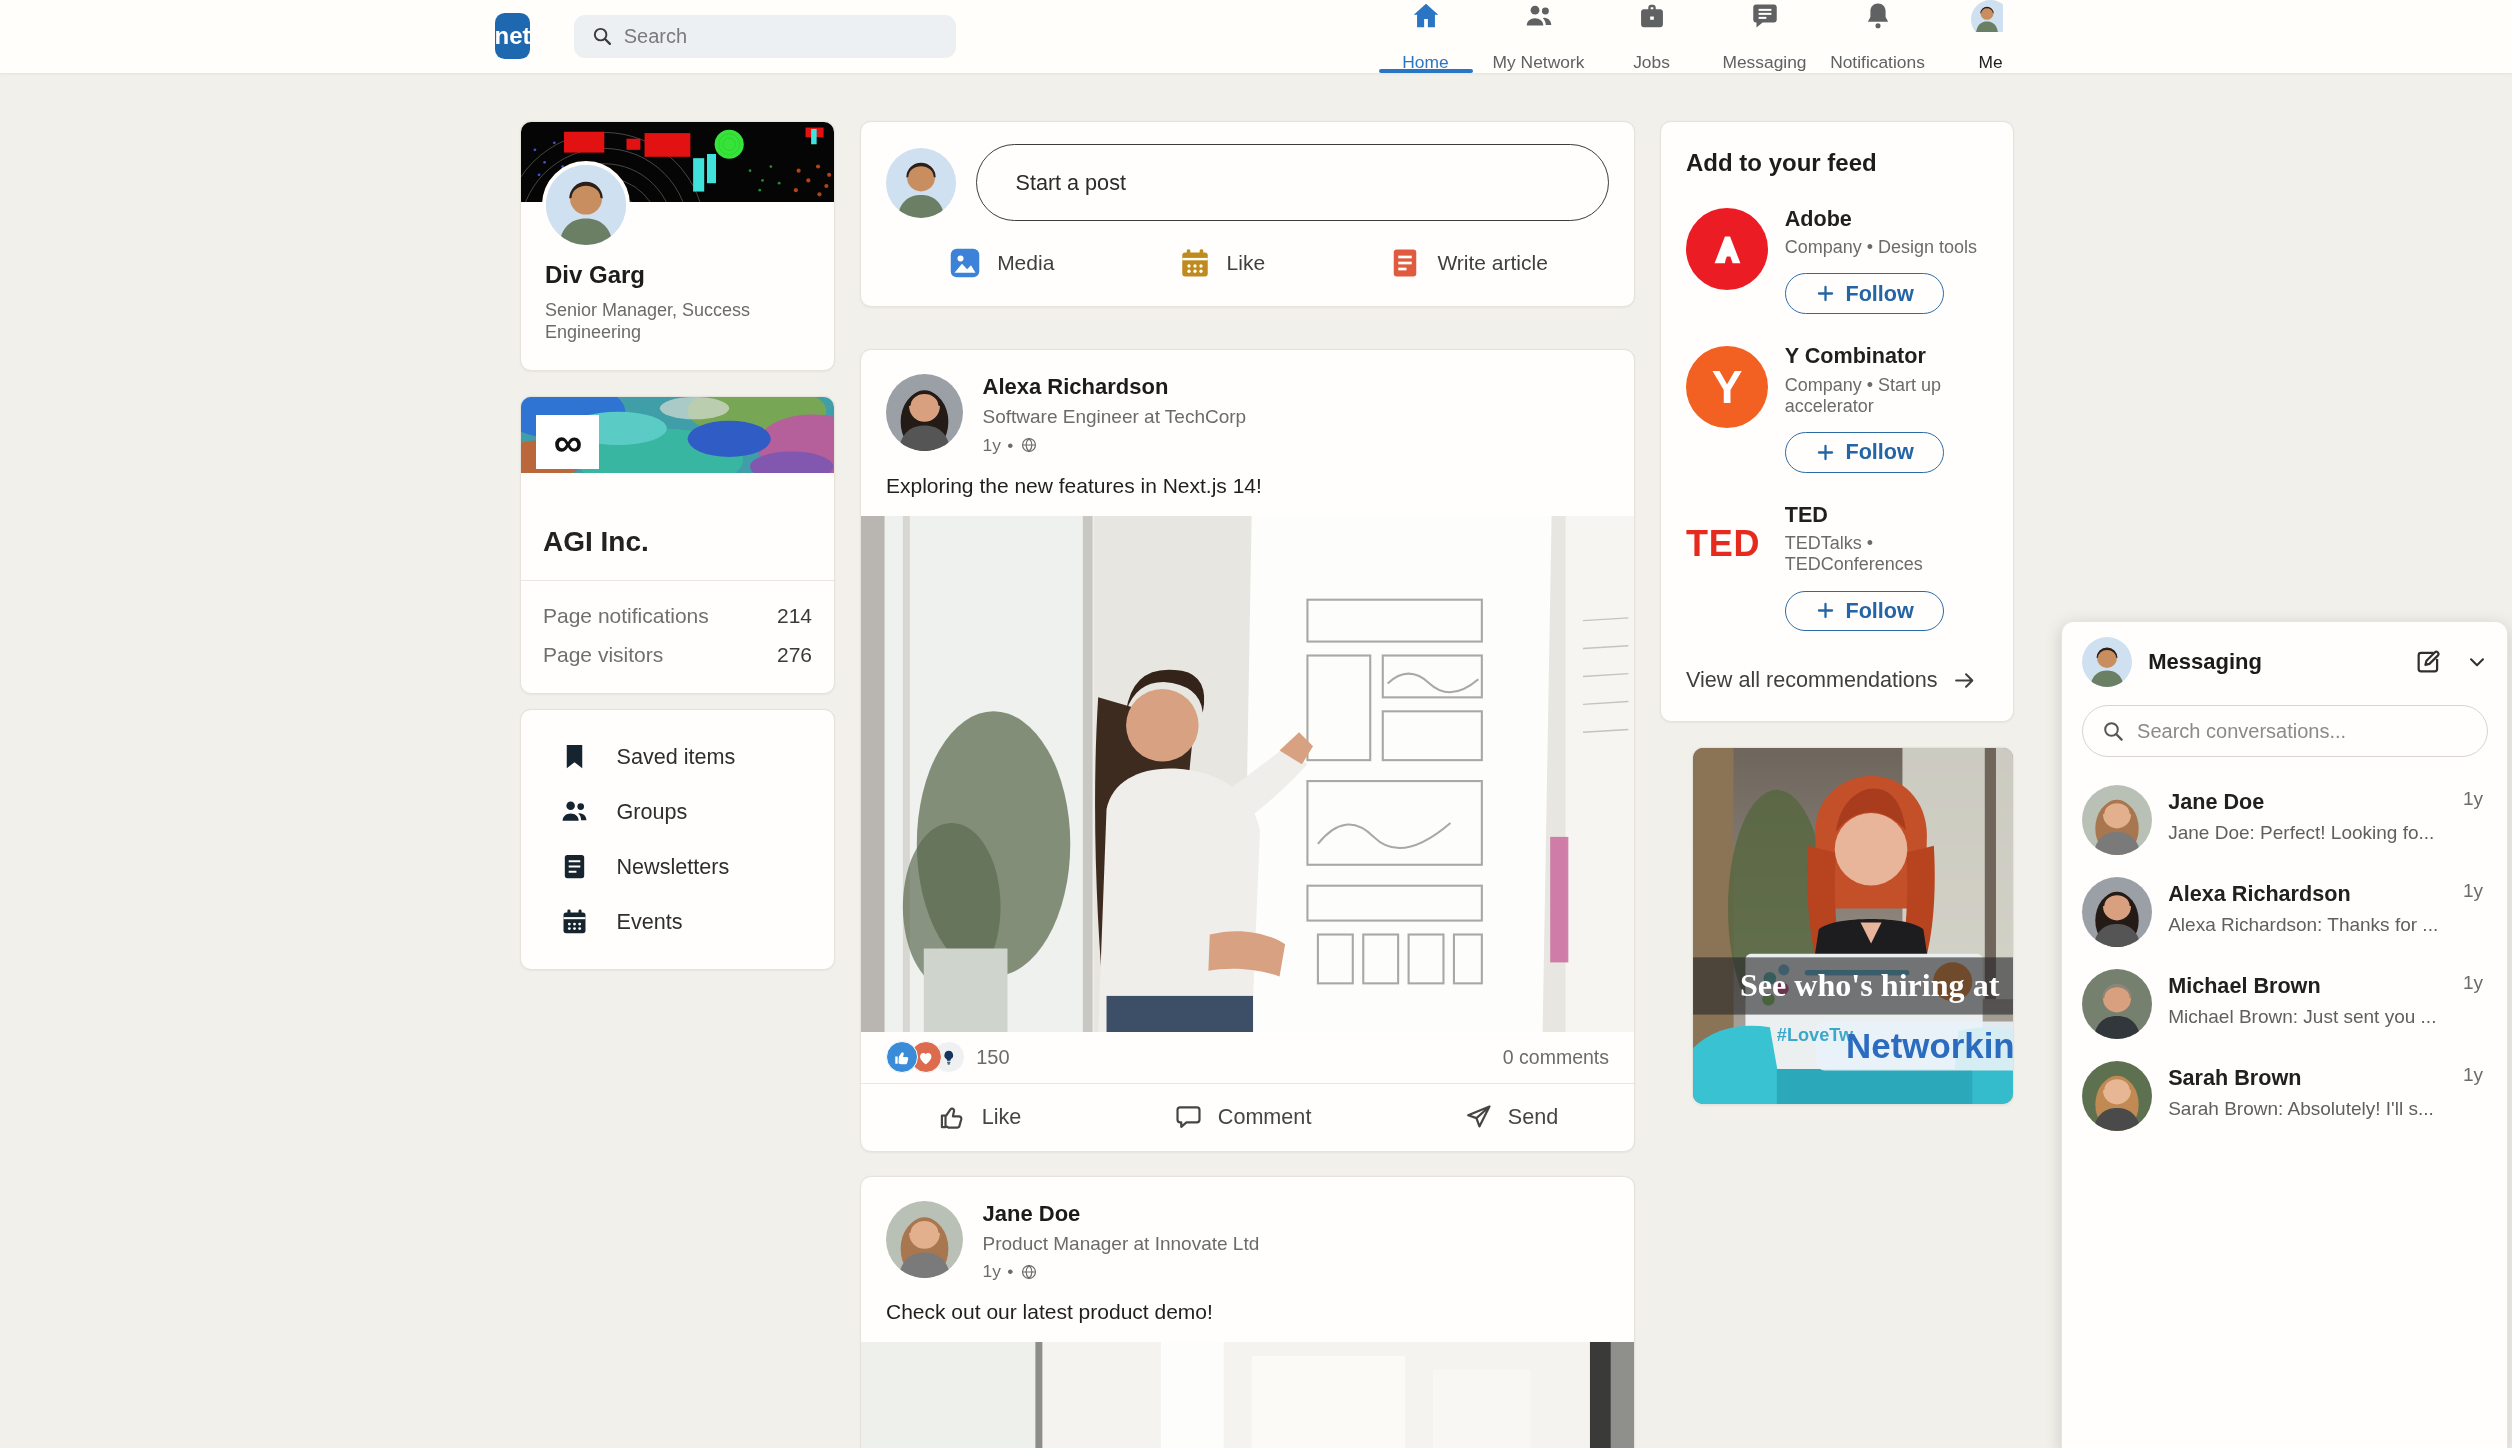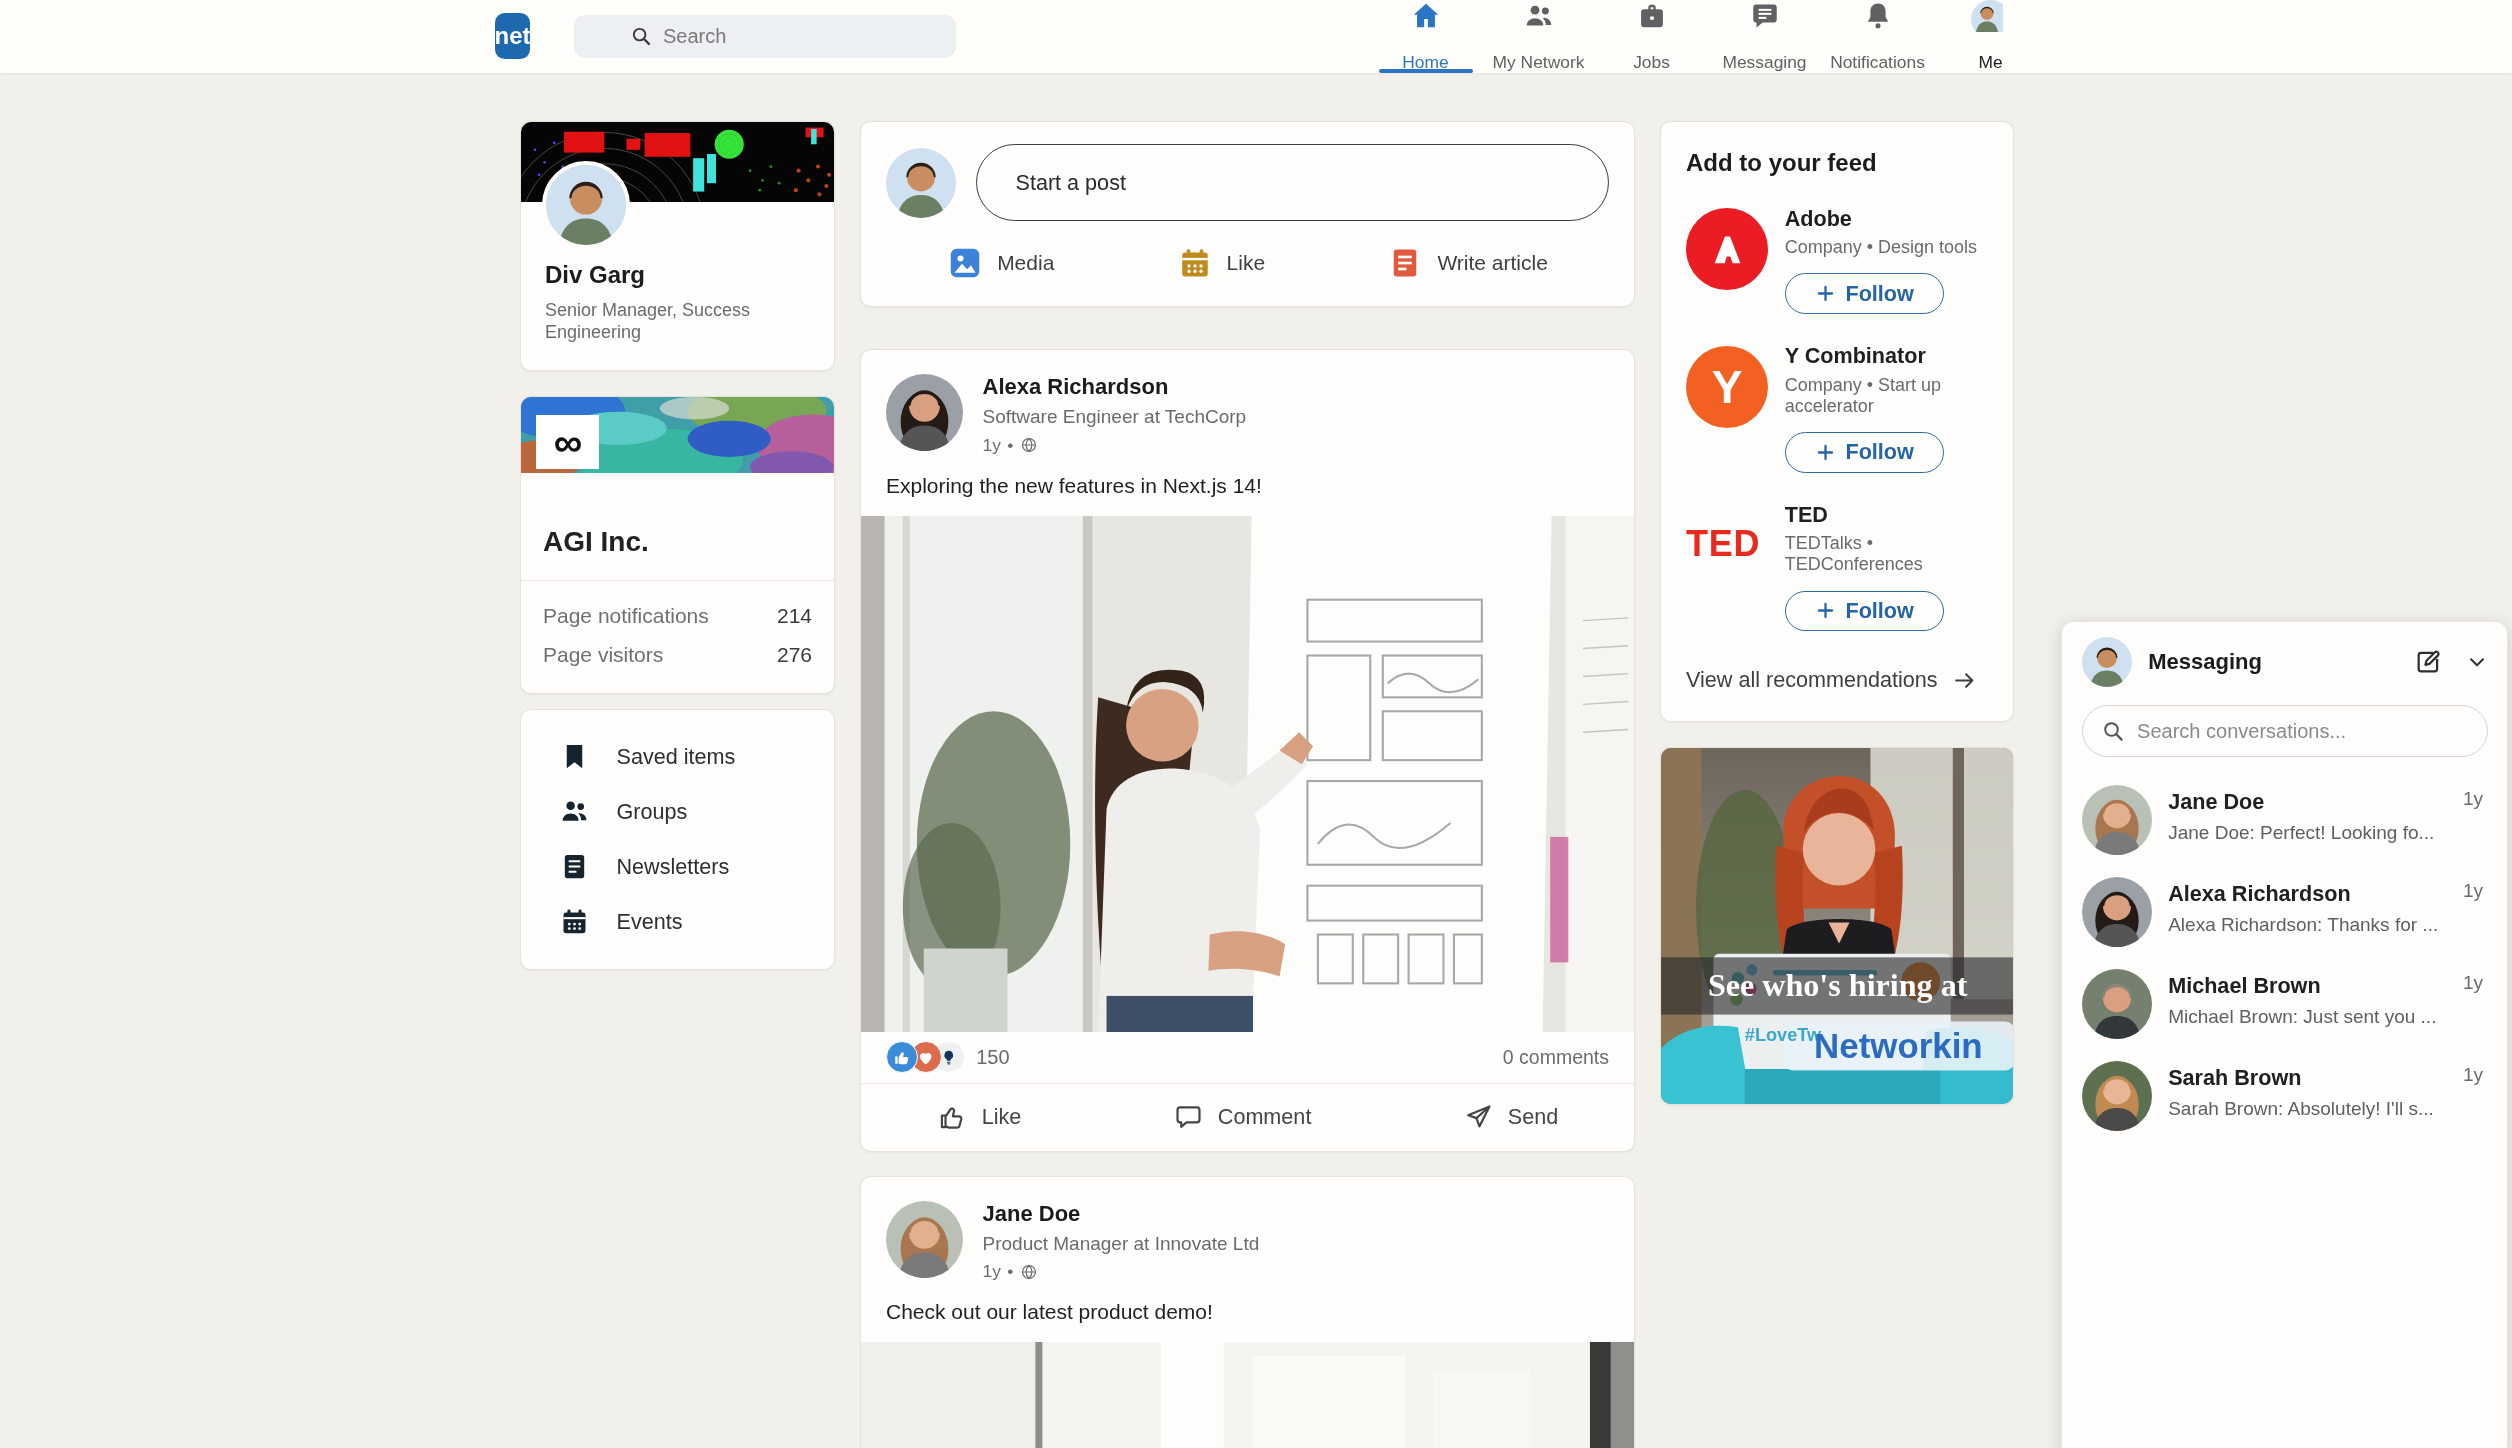--- a/index.html
+++ b/index.html
@@ -2,21 +2,21 @@
 <html style="font-size:11px"><head>
 <meta charset="utf-8">
 <style>
   * { margin:0; padding:0; box-sizing:border-box; }
   html,body { width:2512px; height:1449px; overflow:hidden; }
   body { font-family:"Liberation Sans", sans-serif; background:#f2f0eb; position:relative; color:#1d1d1d; }
 
   
   .header { position:absolute; left:0; top:0; width:2512px; height:73px; background:#fffefb; box-shadow:0 1.4px 3.5px rgba(0,0,0,.09); z-index:50; }
   .logo { position:absolute; left:495px; top:13.3px; width:35px; height:46px; background:#1d68af; border-radius:9.8px; color:#fff; font-weight:bold; font-size:24px; display:flex; align-items:center; justify-content:center; }
-  .searchbox { position:absolute; left:574px; top:14.7px; width:382px; height:43px; background:#edf0f2; border-radius:11px; display:flex; align-items:center; padding-left:16.7px; gap:11px;justify-content:flex-end; }
+  .searchbox { position:absolute; left:574px; top:14.7px; width:382px; height:43px; background:#edf0f2; border-radius:11px; display:flex; align-items:center; padding-left:16.7px; gap:11px; }
   .searchbox svg { width:22px; height:22px; color:#3a3a3a; }
   .searchbox input { border:none; background:transparent; outline:none; font-family:inherit; font-size:20px; color:#444; width:293px; }
   .searchbox input::placeholder { color:#7a7a7a; }
   .topnav { position:absolute; left:1369px; top:0; height:73px; display:flex; }
   .navitem { width:113px; height:73px; display:flex; flex-direction:column; align-items:center; justify-content:space-between; gap:3.5px; color:#5f6163; position:relative; cursor:pointer; }
   .navitem svg { width:32px; height:32px; }
   .navitem .navlabel { font-size:17.4px; }
   .navitem.active { color:#2a76c4; }
   .navitem.active::after { content:""; position:absolute; bottom:0; left:9.8px; width:94px; height:4.2px; background:#2a76c4; border-radius:2.1px; }
   .me-avatar { width:39px; height:39px; border-radius:50%; overflow:hidden; }
@@ -86,21 +86,21 @@
   .rec-logo-circle { width:82px; height:82px; border-radius:50%; flex:none; display:flex; align-items:center; justify-content:center; margin-top:2.8px; }
   .rec-logo-adobe { background:#ec1c24; }
   .rec-logo-yc { background:#f26122; color:#fff; font-size:46px; font-weight:bold; }
   .rec-logo-ted { width:82px; flex:none; margin-top:21px; font-size:36px; font-weight:800; color:#e62b1e; letter-spacing:0.7px; }
   .rec-name { font-size:21.6px; font-weight:bold; color:#1f1f1f; }
   .rec-meta { font-size:18px; color:#6b6b6b; margin-top:5.6px; }
   .follow-btn { display:inline-flex; align-items:center; gap:9.8px; margin-top:15.4px; border:1.4px solid #2c6ca5; border-radius:31px; padding:6.3px 29px; color:#2465a5; font-size:21.6px; font-weight:bold; cursor:pointer; background:#fffefd; }
   .follow-btn svg { width:21px; height:21px; }
   .view-all { display:flex; align-items:center; gap:14px; margin-top:36px; font-size:21.6px; color:#3f3f3f; cursor:pointer; }
   .view-all svg { width:25px; height:25px; color:#3f3f3f; }
-  .adcard { margin-top:25px; height:358px; }
+  .adcard { margin-top:25px; height:358px;margin-left:32px; }
   .adcard svg { display:block; }
 
   
   .msgpanel { position:absolute; left:2061px; top:621px; width:447px; height:828px; background:#fffefd; border:0.7px solid #e8e5df; border-bottom:none; border-radius:12.6px 12.6px 0 0; box-shadow:0 4.2px 16.7px rgba(0,0,0,.16); z-index:60; }
   .msg-head { display:flex; align-items:center; padding:15.4px 19.5px 7px 19.5px; }
   .avatar-72 { width:50px; height:50px; border-radius:50%; overflow:hidden; flex:none; }
   .msg-title { font-size:22px; font-weight:bold; color:#1b1b1b; margin-left:16.7px; flex:1; }
   .msg-head-icons { display:flex; align-items:center; gap:24px; color:#2f2f2f; }
   .msg-head-icons svg { width:28px; height:28px; }
   .msg-head-icons svg.chev { width:22px; height:22px; }

